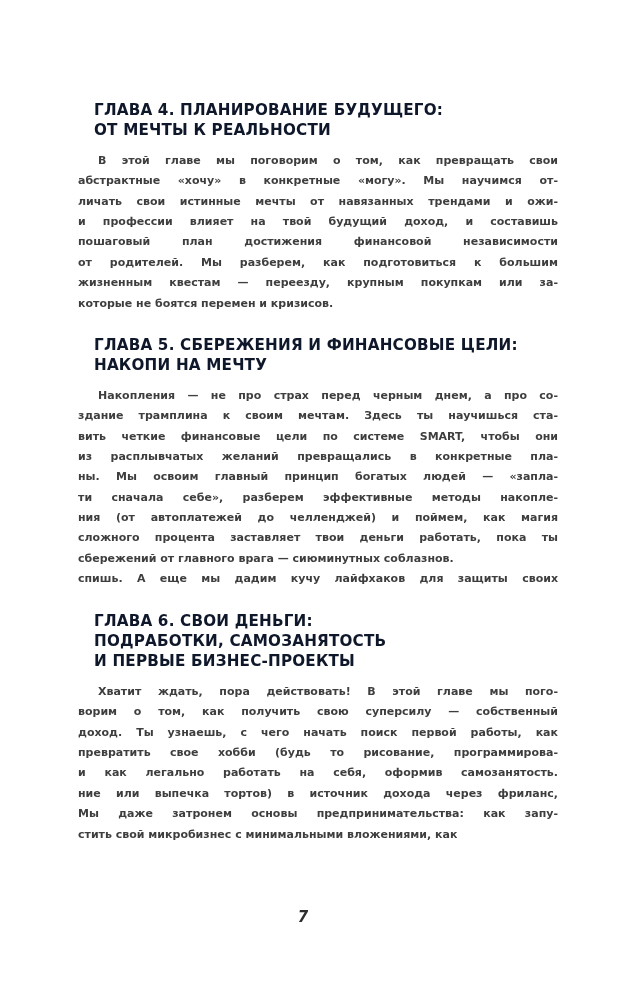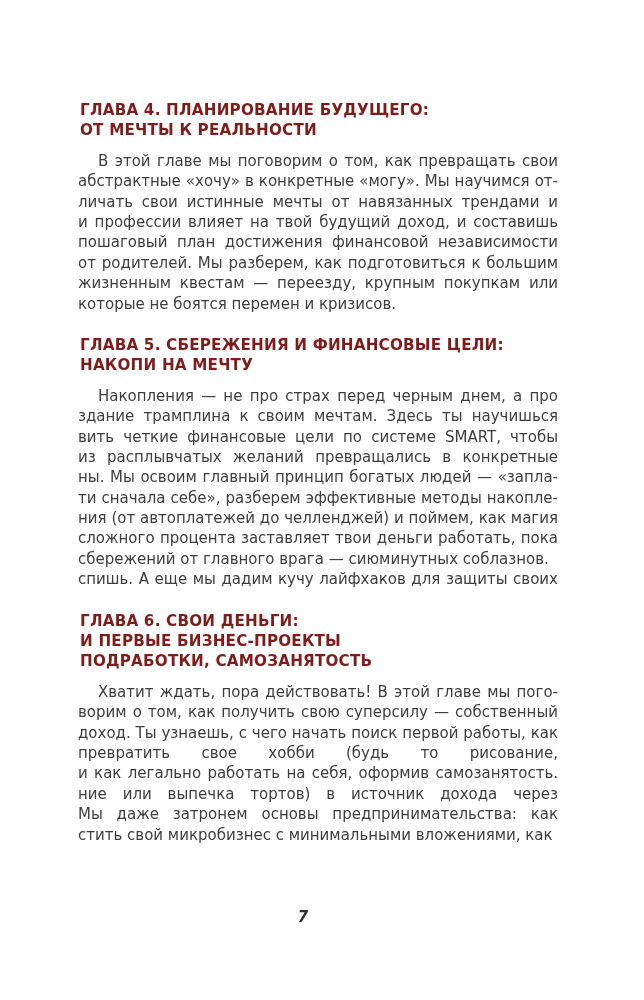--- a/index.html
+++ b/index.html
@@ -15,35 +15,36 @@
     overflow: hidden;
     font-family: "DejaVu Sans", "Liberation Sans", sans-serif;
   }
   .content {
     position: absolute;
     left: 78px;
     top: 100px;
     width: 488px;
   }
   .chapter-title {
-    margin: 0 0 10px 2px;
+    margin: 0 0 10px 16px;
     font-size: 15.2px;
     line-height: 20.4px;
     font-weight: bold;
     letter-spacing: 0.2px;
-    color: #7f1d1d;
+    color: #0f172a;
   }
   .chapter-title .tline {
     text-align: left;
   }
   .para {
     margin: 0 8px 21px 0;
-    font-size: 15px;
+    font-size: 11px;
     line-height: 20.4px;
     color: #3e3e3e;
+    font-weight: bold;
   }
   .para .tline {
     text-align: justify;
     text-align-last: justify;
     overflow: hidden;
     max-height: 20.4px;
   }
   .para .tline.first {
     text-indent: 20px;
   }
@@ -101,22 +102,22 @@
           <div class="tline">ния (от автоплатежей до челленджей) и поймем, как магия</div>
           <div class="tline">сложного процента заставляет твои деньги работать, пока ты</div>
           <div class="tline last">сбережений от главного врага — сиюминутных соблазнов.</div>
           <div class="tline">спишь. А еще мы дадим кучу лайфхаков для защиты своих</div>
         </div>
     </section>
 
     <section>
       <h2 class="chapter-title">
           <div class="tline first">ГЛАВА 6. СВОИ ДЕНЬГИ:</div>
+          <div class="tline">ПОДРАБОТКИ, САМОЗАНЯТОСТЬ</div>
           <div class="tline last">И ПЕРВЫЕ БИЗНЕС-ПРОЕКТЫ</div>
-          <div class="tline">ПОДРАБОТКИ, САМОЗАНЯТОСТЬ</div>
         </h2>
       <div class="para">
           <div class="tline first">Хватит ждать, пора действовать! В этой главе мы пого-</div>
           <div class="tline">ворим о том, как получить свою суперсилу — собственный</div>
           <div class="tline">доход. Ты узнаешь, с чего начать поиск первой работы, как</div>
           <div class="tline">превратить свое хобби (будь то рисование, программирова-</div>
           <div class="tline">и как легально работать на себя, оформив самозанятость.</div>
           <div class="tline">ние или выпечка тортов) в источник дохода через фриланс,</div>
           <div class="tline">Мы даже затронем основы предпринимательства: как запу-</div>
           <div class="tline last">стить свой микробизнес с минимальными вложениями, как</div>

